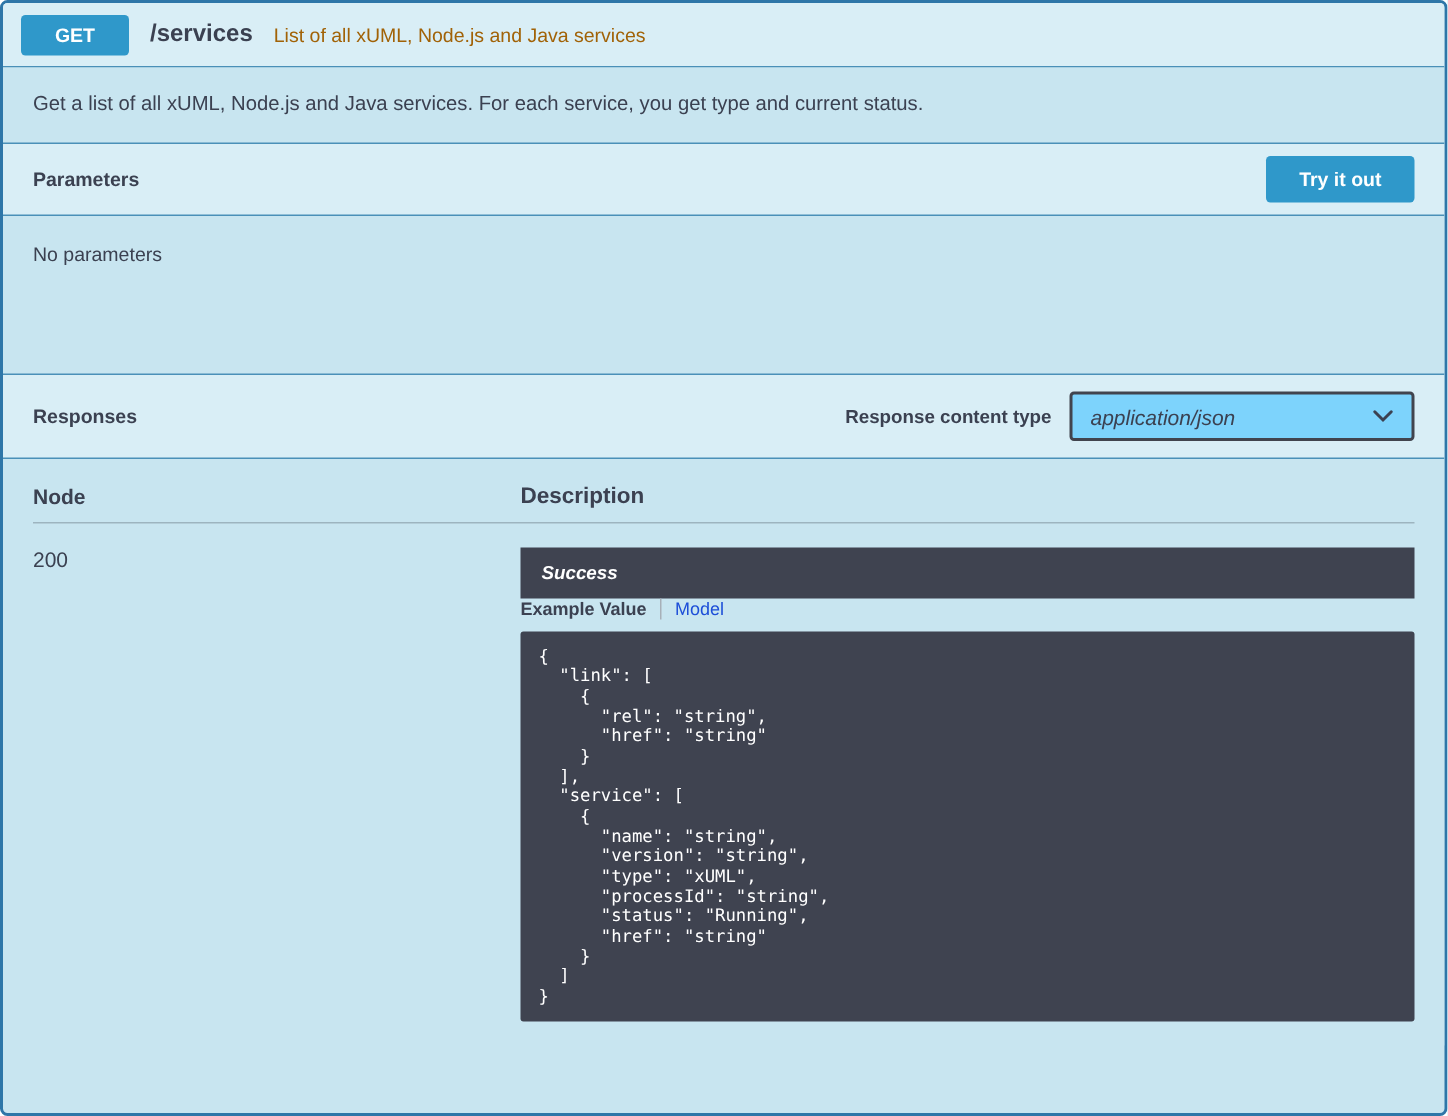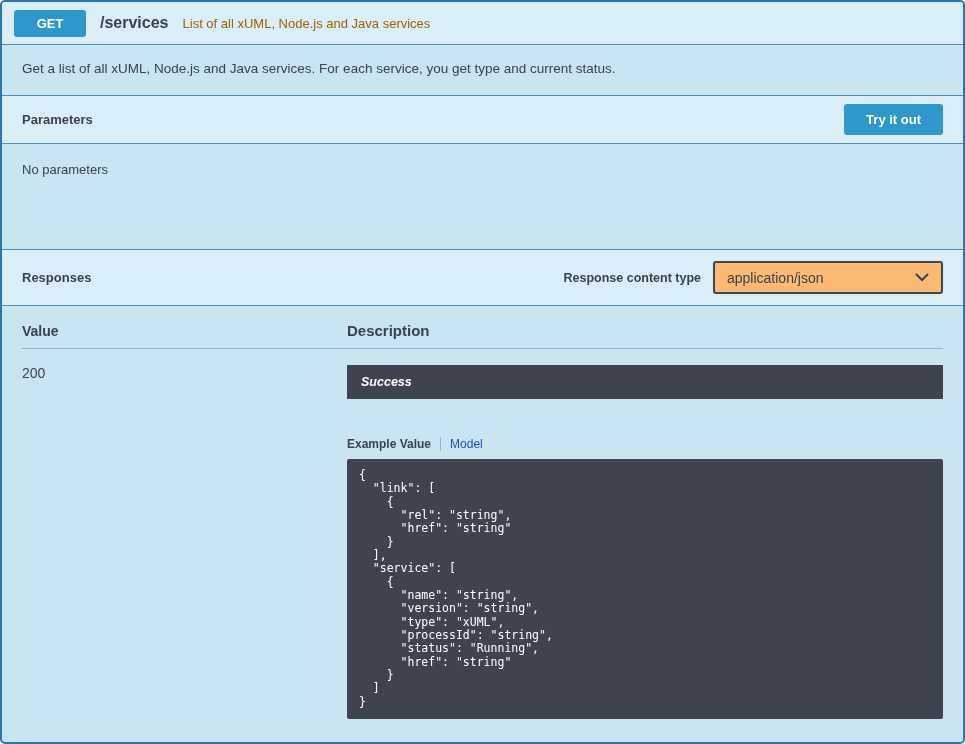--- a/index.html
+++ b/index.html
@@ -100,29 +100,30 @@
     gap: 12px;
   }
   .ct-label {
     font-size: 12.5px;
     font-weight: bold;
     color: #3b4151;
   }
   .ct-select {
     width: 230px;
     height: 33px;
-    background: #fdba74;
+    background: #7dd3fc;
     border: 2px solid #41444e;
     border-radius: 3px;
     display: flex;
     align-items: center;
     justify-content: space-between;
     padding: 0 12px;
     font-size: 14px;
     cursor: pointer;
+    font-style: italic;
   }
   .chevron { display: flex; align-items: center; }
 
   
   .responses-body {
     background: #c8e5f0;
     padding: 16px 20px;
   }
   .resp-table-head {
     display: flex;
@@ -153,21 +154,20 @@
     background: #3f4350;
     color: #ffffff;
     display: flex;
     align-items: center;
     padding: 0 14px;
     font-size: 12.5px;
     font-weight: bold;
     font-style: italic;
   }
   .tabs {
-    margin-top: 38px;
     display: flex;
     align-items: center;
     font-size: 12px;
   }
   .tab-example {
     font-weight: bold;
     color: #3b4151;
     cursor: pointer;
   }
   .tab-sep {
@@ -226,21 +226,21 @@
           <svg width="14" height="9" viewBox="0 0 14 9">
               <path d="M1.5 1.5 L7 7 L12.5 1.5" stroke="#3b4151" stroke-width="2" fill="none" stroke-linecap="round"></path>
             </svg>
         </span>
       </div>
     </div>
   </div>
 
   <div class="responses-body">
     <div class="resp-table-head">
-      <span class="col-code">Value</span>
+      <span class="col-code">Node</span>
       <span class="col-desc">Description</span>
     </div>
     <div class="resp-row">
       <div class="resp-code">200</div>
       <div class="resp-detail">
         <div class="success-bar">
           <span>Success</span>
         </div>
         <div class="tabs">
           <span class="tab-example">Example Value</span>

